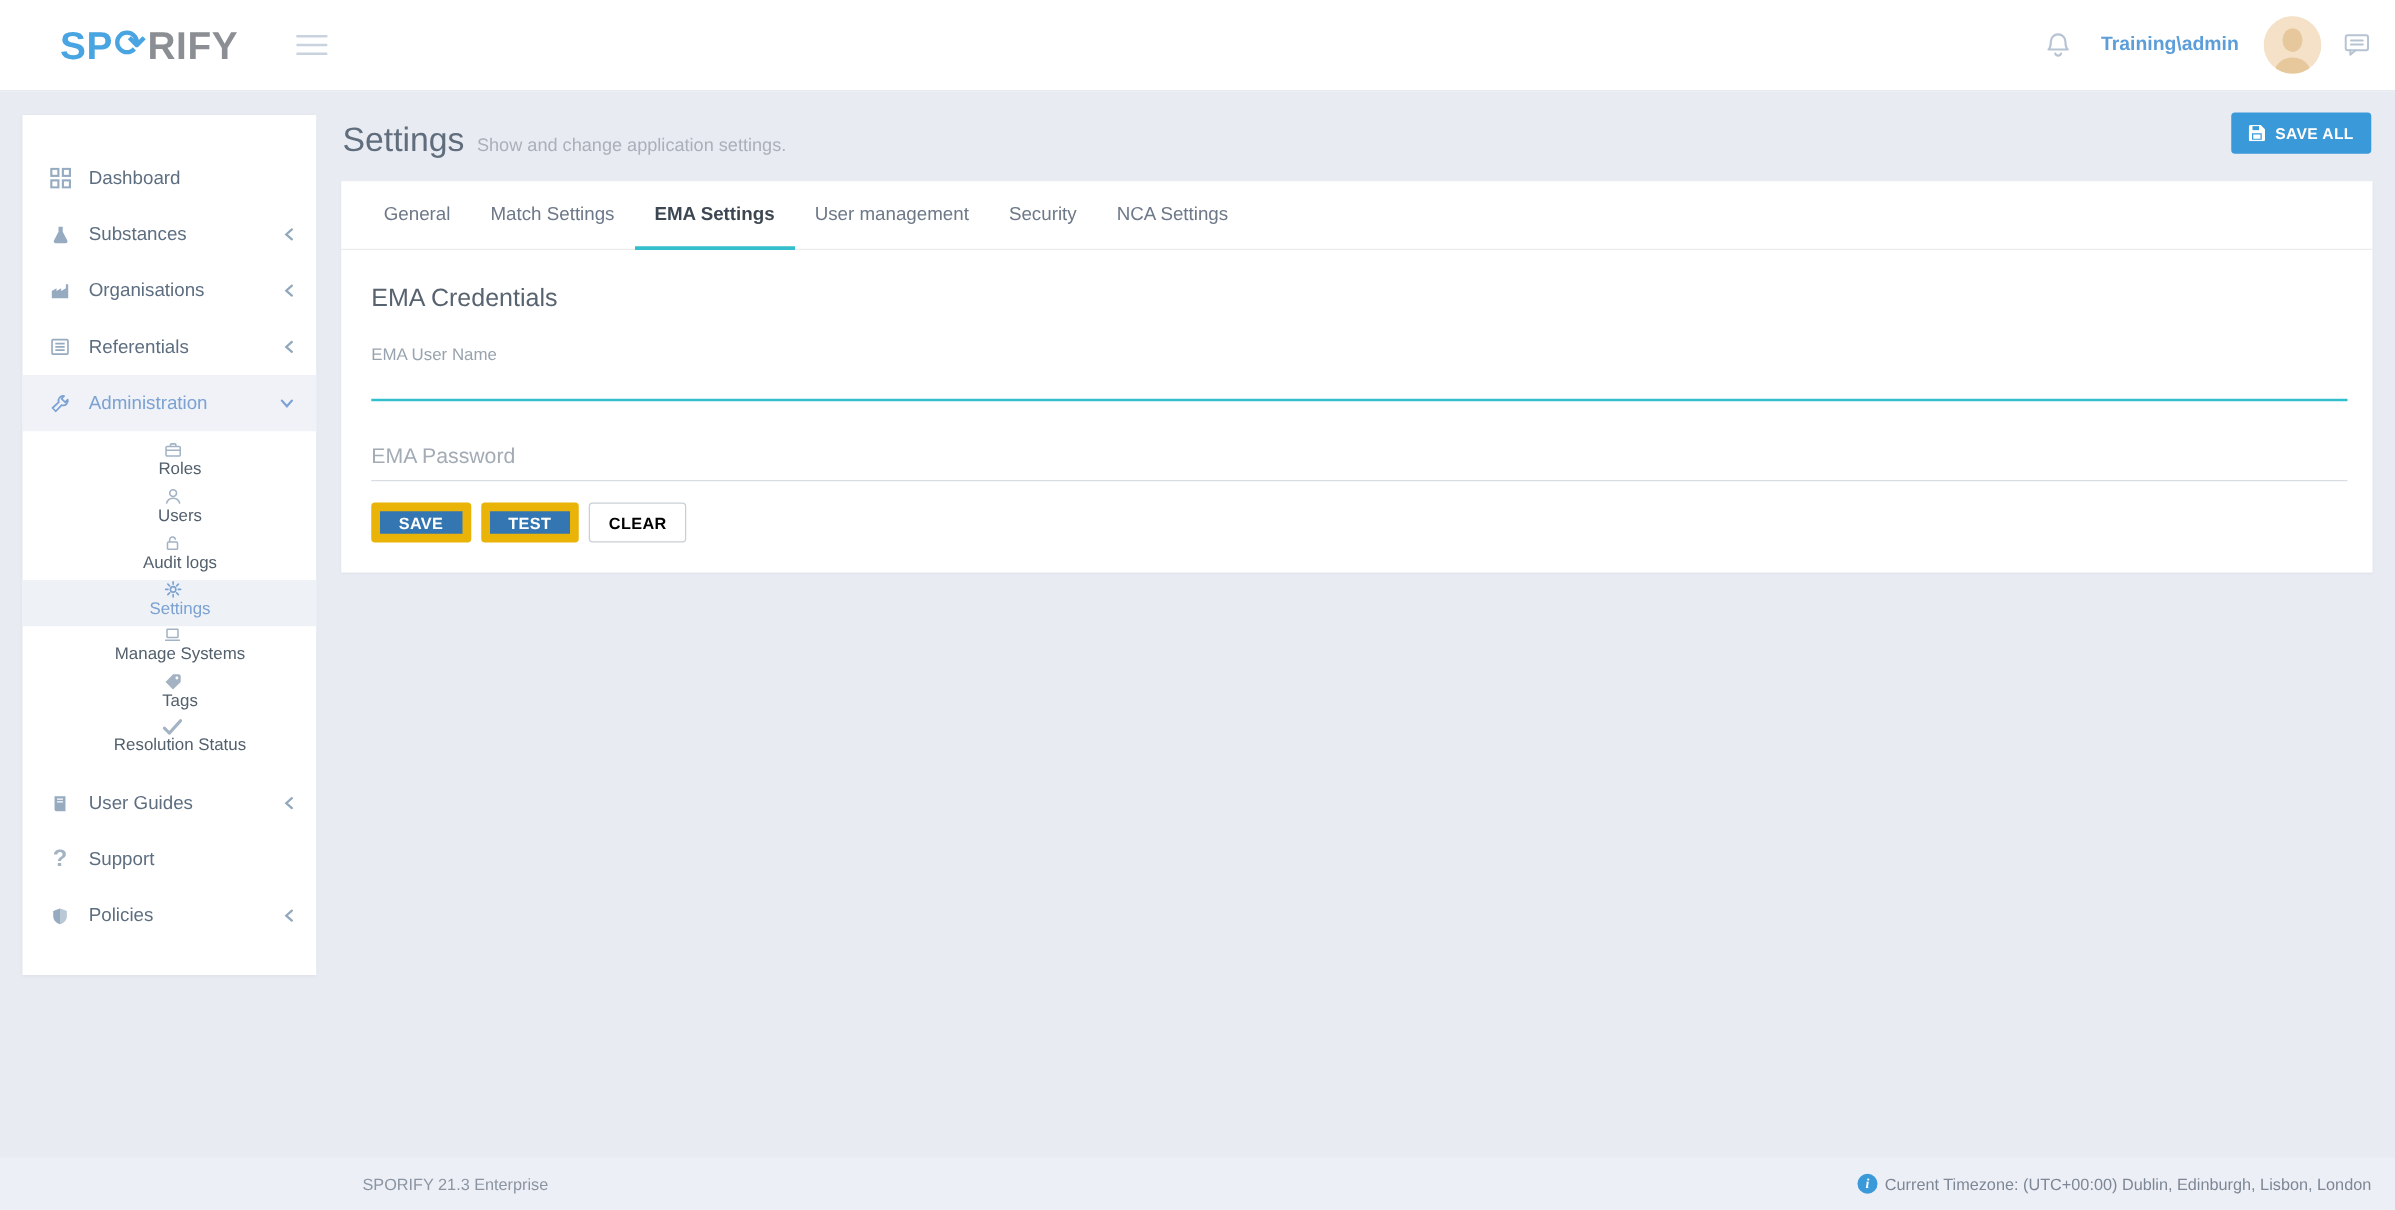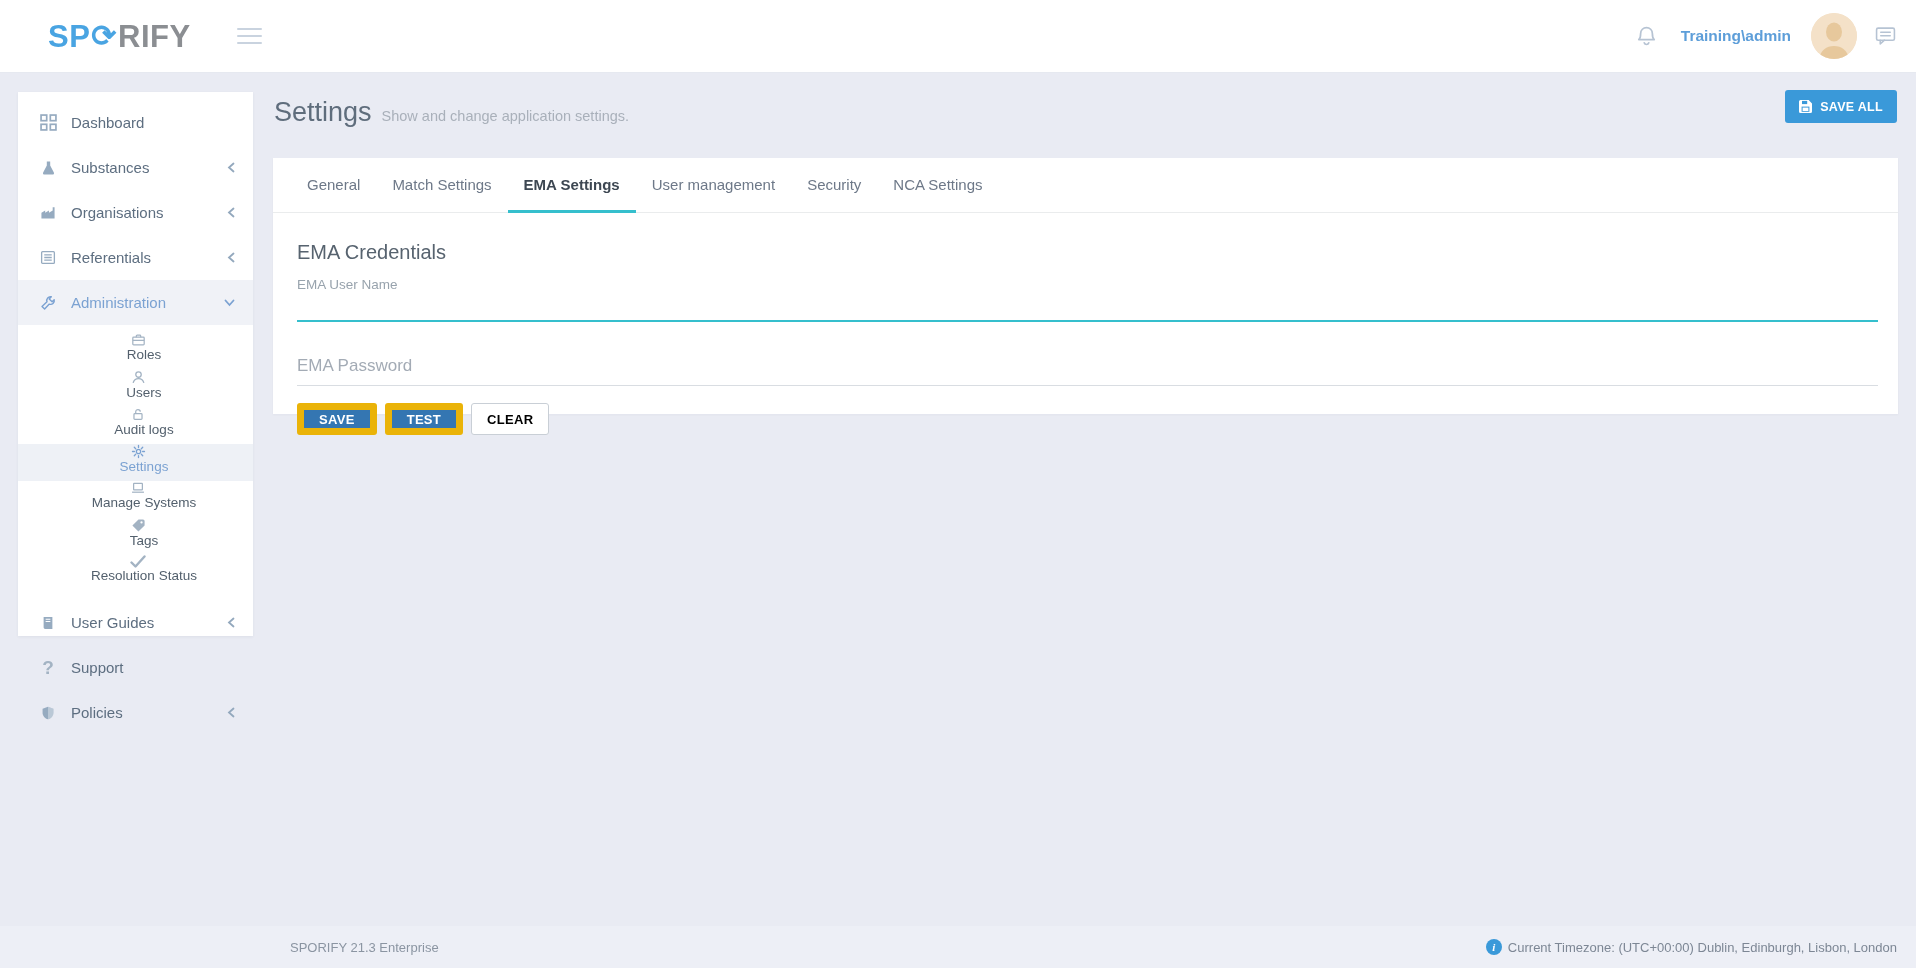--- a/index.html
+++ b/index.html
@@ -28,23 +28,23 @@
   .bell { color:#b6c3d3; cursor:pointer; display:flex; }
   .username { color:#5d9ed9; font-size:15.5px; font-weight:600; margin:0 20px 0 24px; cursor:pointer; }
   .avatar {
     width:46px; height:46px; border-radius:50%; background:#f4e1c8;
     overflow:hidden; cursor:pointer; flex-shrink:0;
   }
   .chat { color:#b6c3d3; cursor:pointer; display:flex; margin:0 8px 0 18px; }
 
   
   .sidebar {
-    position:absolute; left:18px; top:92px; width:235px; height:544px;
+    position:absolute; left:18px; top:92px; width:235px; height:688px;
     background:#ffffff; box-shadow:0 1px 3px rgba(40,50,70,.06);
-    padding-top:8px;
+    padding-top:28px;
   }
   .nav-item {
     display:flex; align-items:center; height:45px; padding:0 18px 0 20px;
     color:#5d6e80; font-size:15px; cursor:pointer;
   }
   .nav-item .nicon { width:20px; margin-right:13px; color:#96abc0; display:flex; align-items:center; justify-content:center; }
   .nav-item .chev { margin-left:auto; color:#93a8bd; display:flex; }
   .nav-item.active { background:#f0f2f7; color:#7ba2d2; }
   .nav-item.active .nicon, .nav-item.active .chev { color:#7ba2d2; }
   .sub-list { padding:8px 0; }
@@ -64,33 +64,33 @@
   .save-all-btn {
     position:absolute; right:19px; top:90px; height:33px;
     background:#3a99d9; color:#fff; font-size:12.5px; font-weight:700;
     border:none; border-radius:3px; padding:0 14px; cursor:pointer;
     display:flex; align-items:center; gap:8px; letter-spacing:.3px;
     font-family:"Liberation Sans", sans-serif;
   }
 
   
   .panel {
-    position:absolute; left:273px; top:158px; width:1625px; height:256px;
+    position:absolute; left:273px; top:145px; width:1625px; height:313px;
     background:#ffffff; box-shadow:0 1px 2px rgba(40,50,70,.04);
   }
   .tabs { display:flex; height:55px; padding-left:18px; border-bottom:1px solid #eaeced; }
   .tab {
     display:flex; align-items:center; padding:0 16px; font-size:15px;
     color:#6d7888; cursor:pointer; border-bottom:3px solid transparent;
     margin-bottom:-1px;
   }
   .tab.active { color:#3d4752; font-weight:700; border-bottom-color:#35bfcd; }
   .panel-body { padding:28px 20px 0 24px; }
   .section-title { font-size:20px; font-weight:400; color:#57636f; }
-  .field-label { margin-top:13px; font-size:13.5px; color:#98a3ad; }
+  .field-label { margin-top:25px; font-size:13.5px; color:#98a3ad; }
   .input-focused {
     display:block; width:100%; height:30px; border:none; outline:none;
     border-bottom:2px solid #35bfcd; font-size:16px; color:#444;
     background:transparent; font-family:"Liberation Sans", sans-serif;
   }
   .input-plain {
     display:block; width:100%; height:40px; border:none; outline:none;
     border-bottom:1px solid #d9dde2; font-size:17px; color:#444;
     margin-top:24px; background:transparent; font-family:"Liberation Sans", sans-serif;
   }

